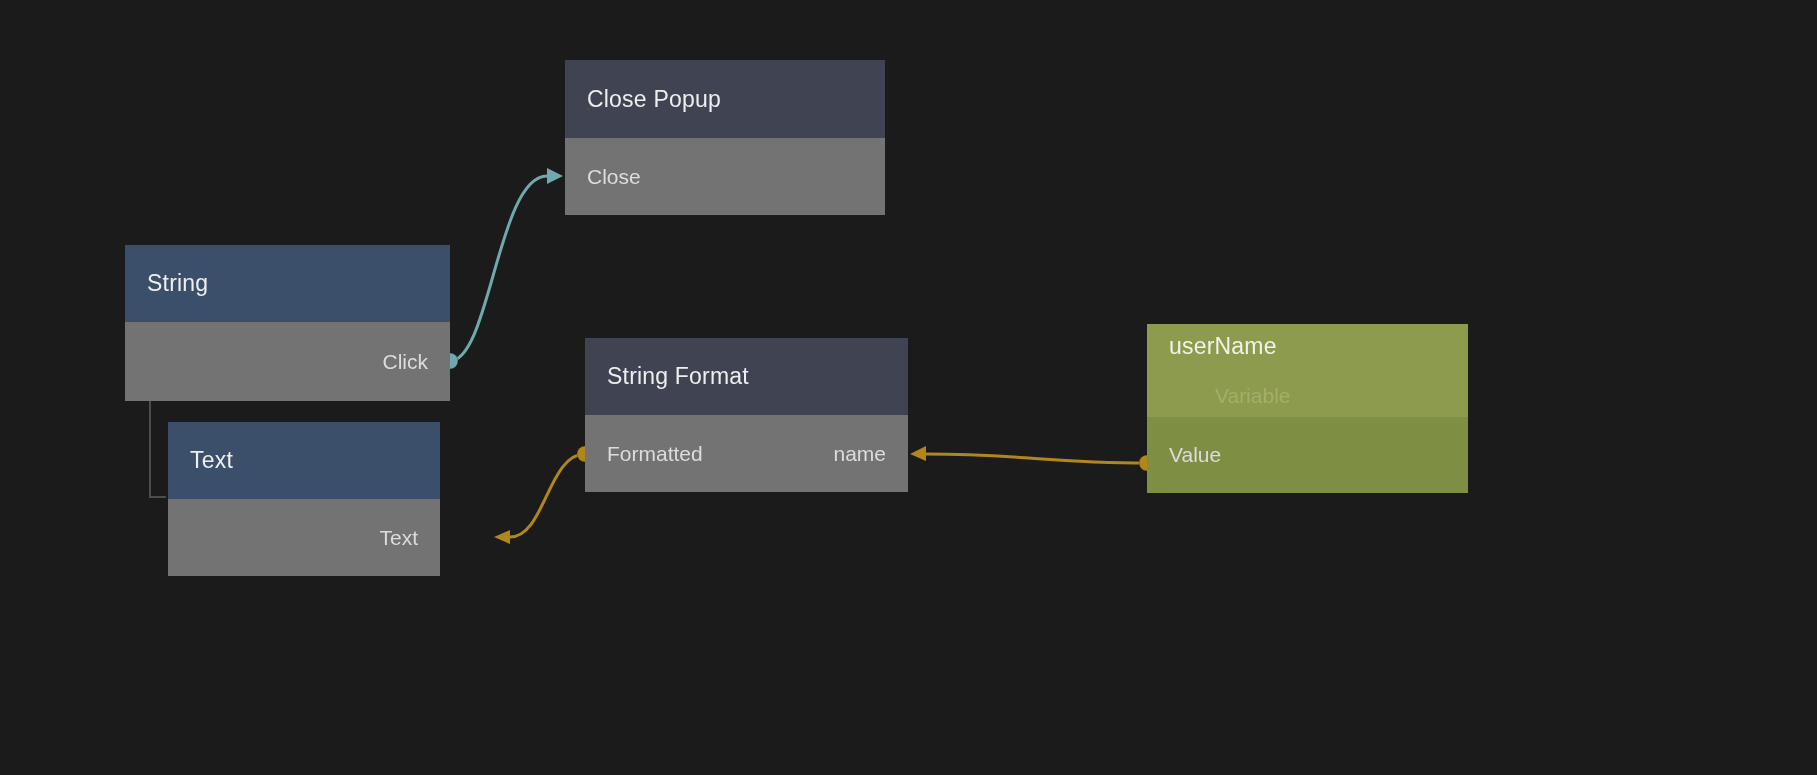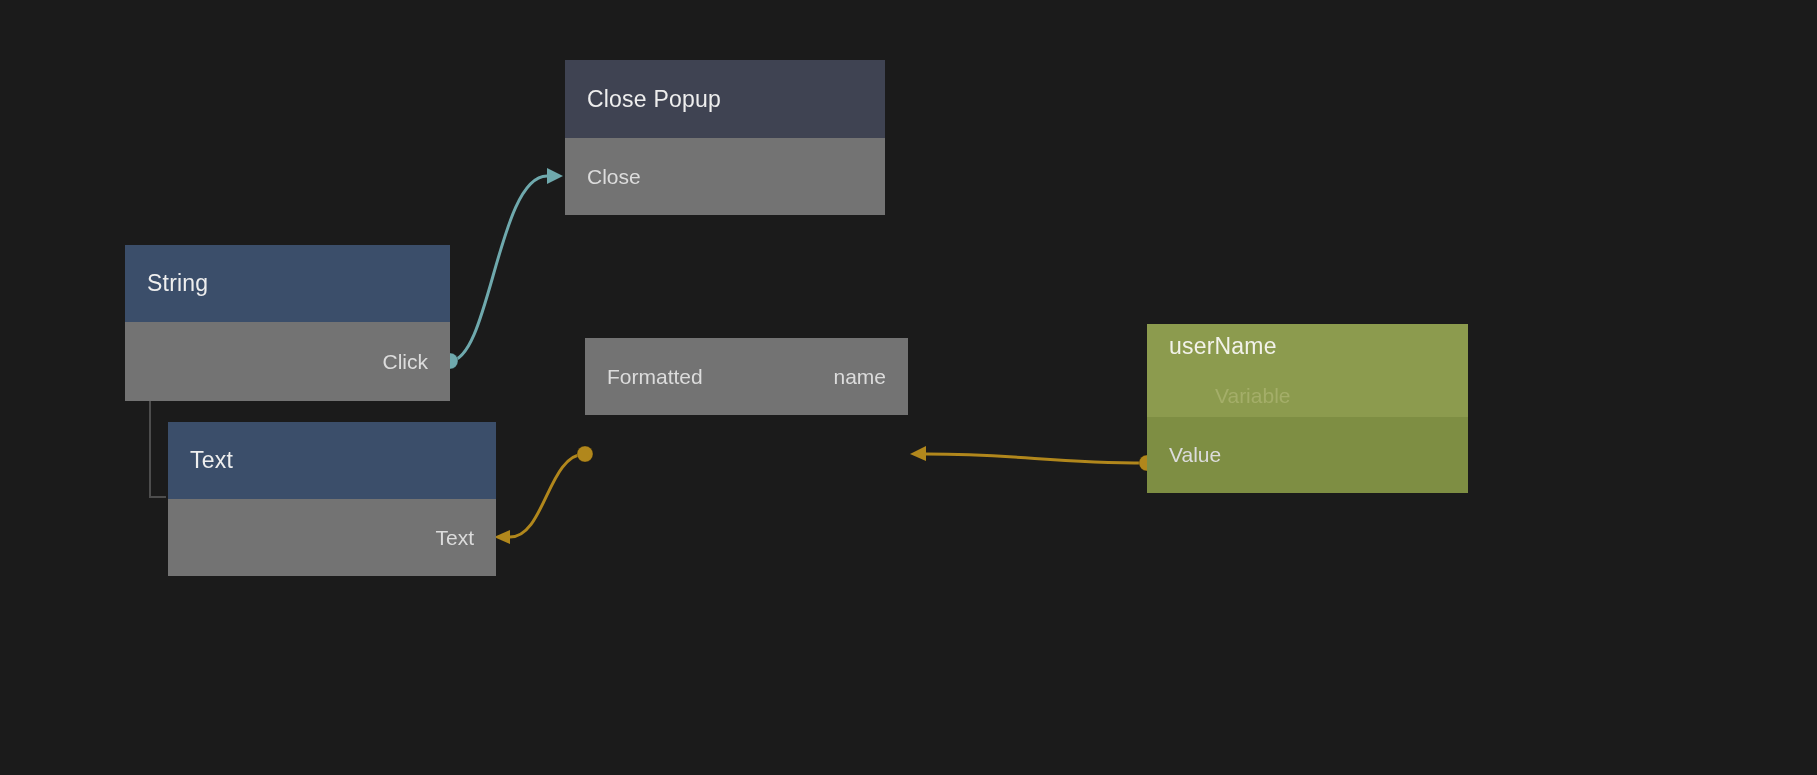--- a/index.html
+++ b/index.html
@@ -108,30 +108,33 @@
 
   <div class="node theme-blue" style="left:125px; top:245px; width:325px;">
     <div class="node-header" style="height:77px;">
       <div class="node-title">String</div>
     </div>
     <div class="node-body" style="height:79px;">
       <div class="port-label label-right">Click</div>
     </div>
   </div>
 
-  <div class="node theme-blue" style="left:168px; top:422px; width:328px;">
+  <div class="node theme-blue" style="left:168px; top:422px; width:272px;">
     <div class="node-header" style="height:77px;">
       <div class="node-title">Text</div>
     </div>
     <div class="node-body" style="height:77px;">
       <div class="port-label label-right">Text</div>
     </div>
   </div>
 
   <div class="node theme-slate" style="left:585px; top:338px; width:323px;">
+    <div class="node-header" style="height:77px;">
+      <div class="node-title">String Format</div>
+    </div>
     <div class="node-body spread" style="height:77px;">
       <div class="port-label">Formatted</div>
       <div class="port-label">name</div>
     </div>
   </div>
 
   <div class="node theme-olive" style="left:1147px; top:324px; width:321px;">
     <div class="node-header" style="height:93px;gap:20px;">
       <div class="node-title">userName</div>
       <div class="node-subtitle">Variable</div>

